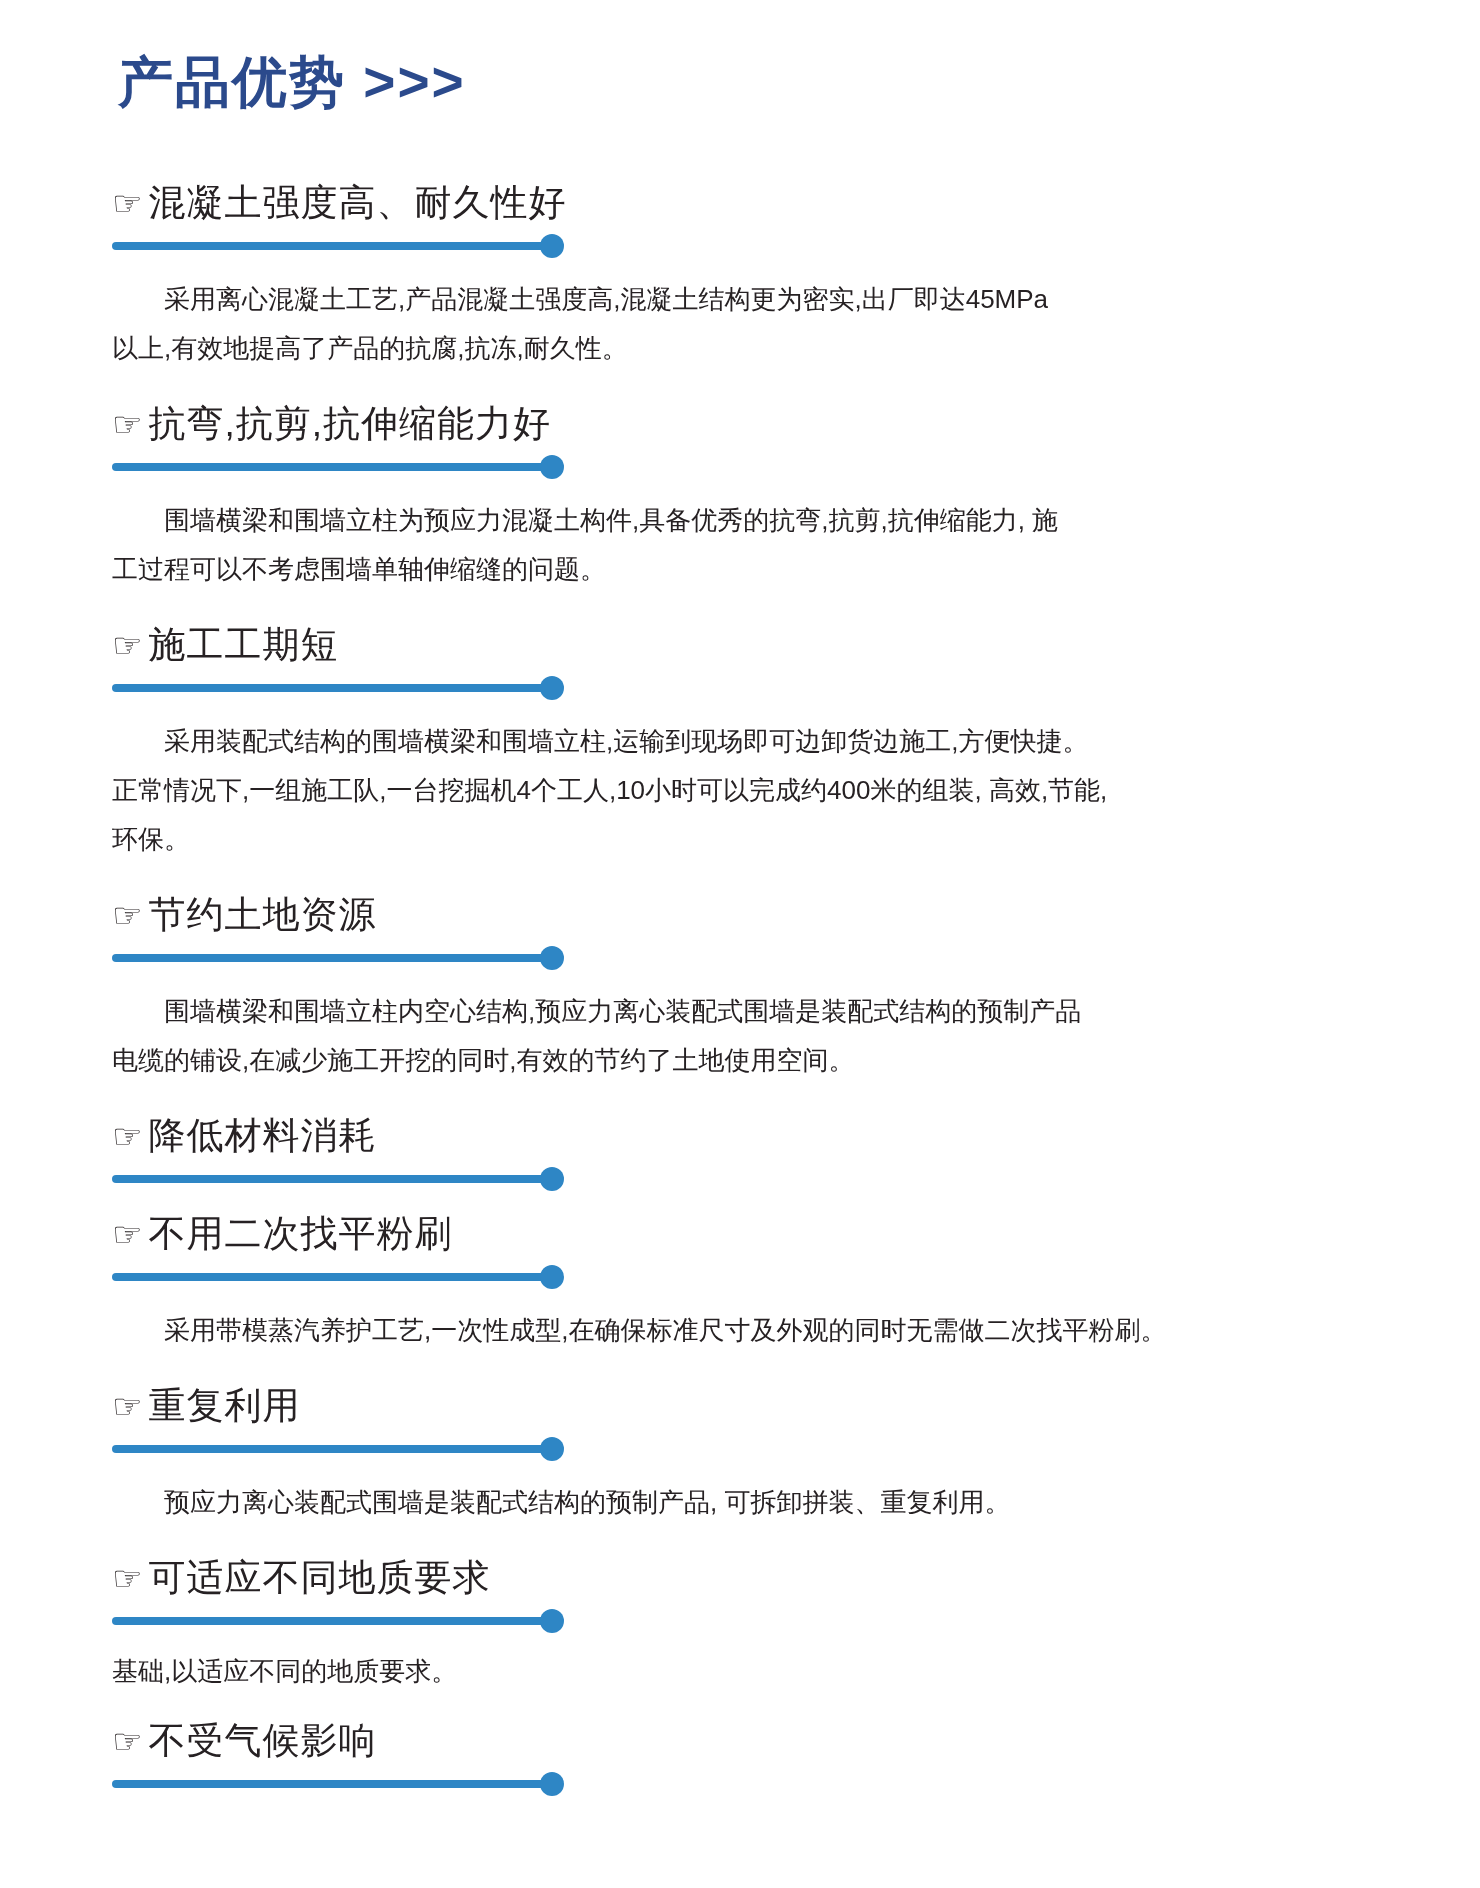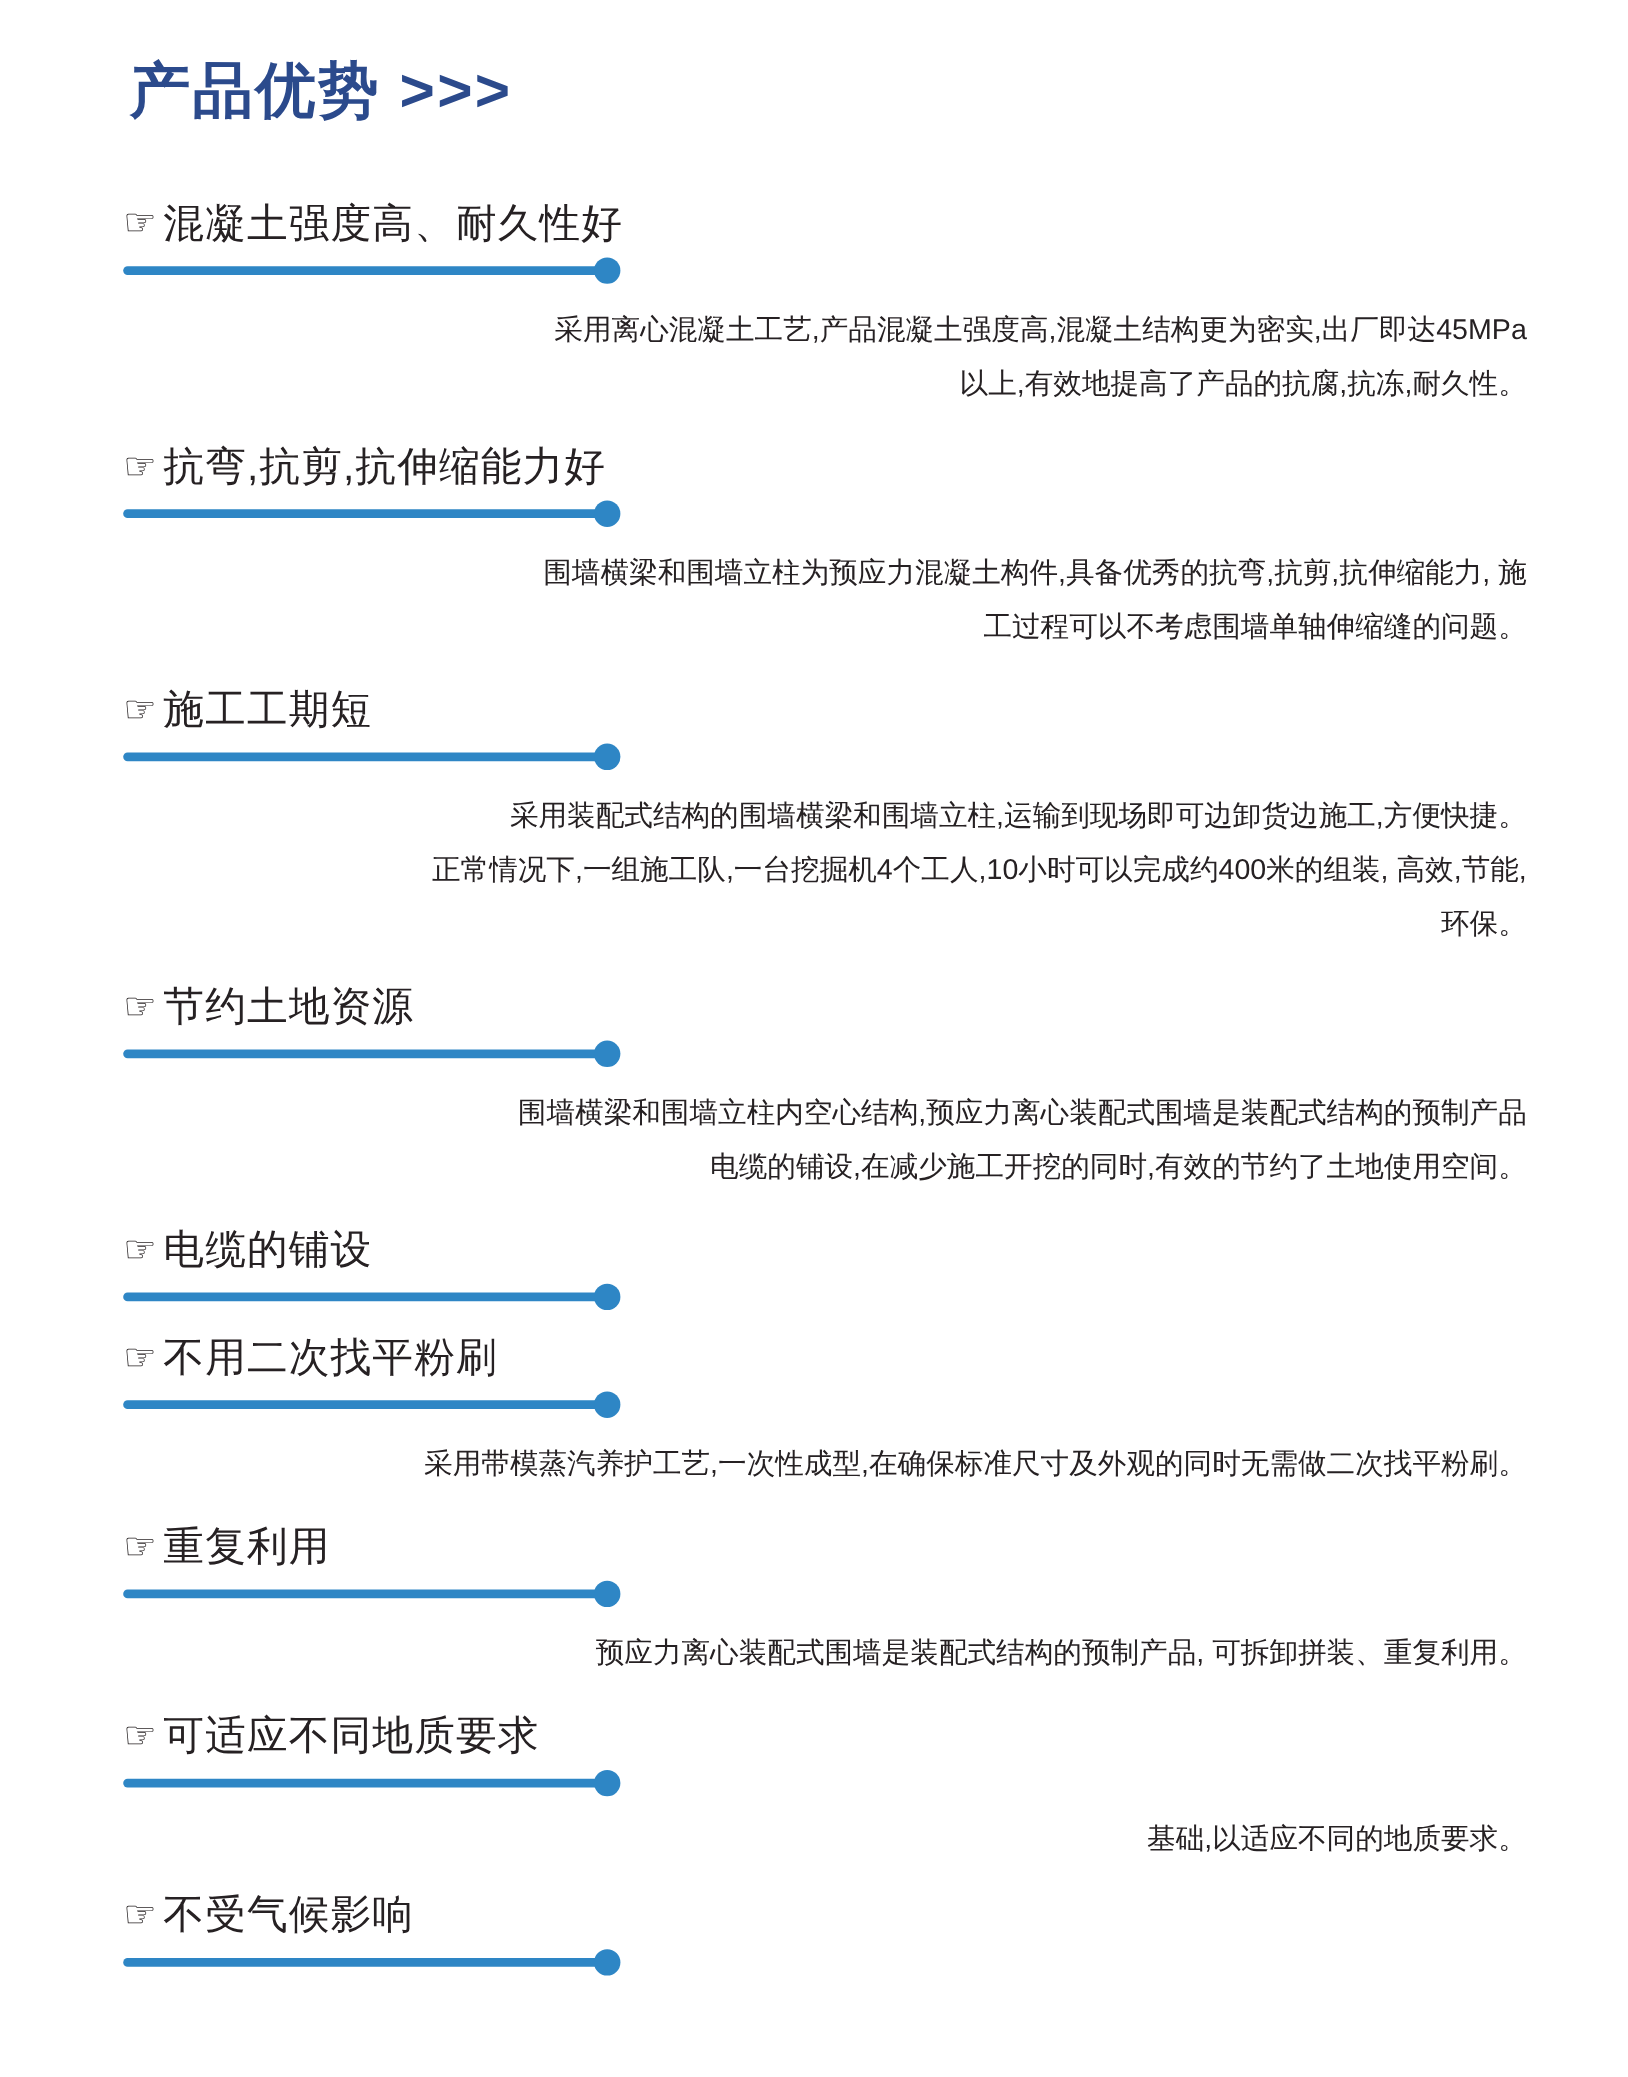--- a/index.html
+++ b/index.html
@@ -55,21 +55,20 @@
     width:24px;
     height:24px;
     border-radius:50%;
     background:var(--accent);
     transform:translateY(-50%);
   }
   .para{
     margin-top:25px;
     font-size:26px;
     line-height:49px;
-    text-align:right;
   }
   .para-line.indent{ padding-left:52px; }
   .section.tight .para{ line-height:37px; margin-top:28px; }
 </style>
 </head>
 <body>
 
 <main>
   <h1 class="page-title">产品优势 &gt;&gt;&gt;</h1>
   <div>
@@ -126,21 +125,21 @@
     </div>
     <div class="para">
           <div class="para-line indent">围墙横梁和围墙立柱内空心结构,预应力离心装配式围墙是装配式结构的预制产品</div>
           <div class="para-line">电缆的铺设,在减少施工开挖的同时,有效的节约了土地使用空间。</div>
         </div>
   </section>
 
   <section class="section">
     <h2 class="heading">
       <span class="hand-icon">☞</span>
-      <span class="heading-text">电缆的铺设</span>
+      <span class="heading-text">降低材料消耗</span>
     </h2>
     <div class="rule">
       <span class="dot"></span>
     </div>
   </section>
 
   <section class="section">
     <h2 class="heading">
       <span class="hand-icon">☞</span>
       <span class="heading-text">不用二次找平粉刷</span>

